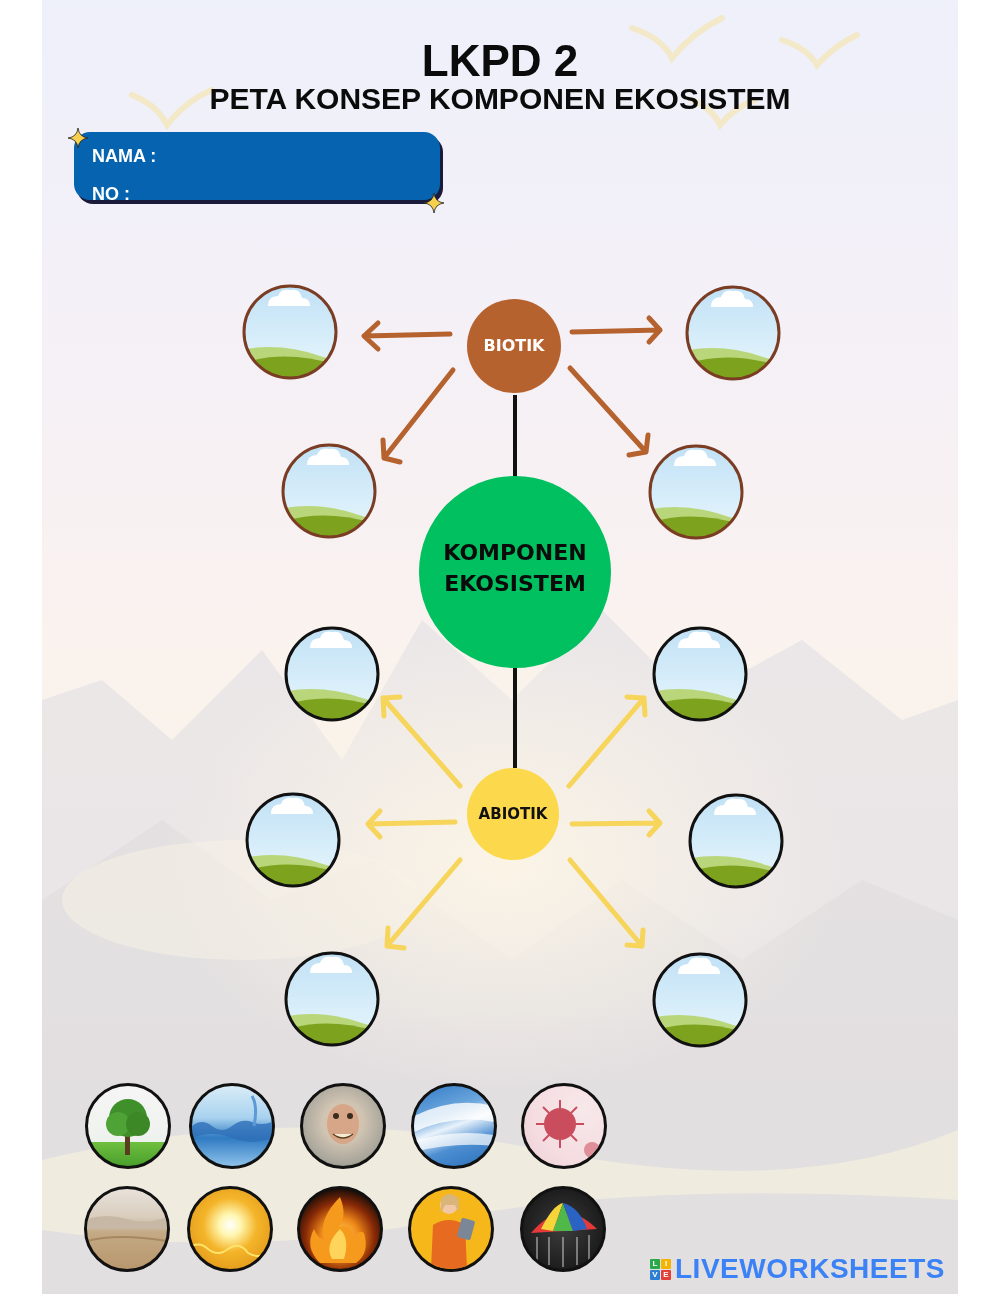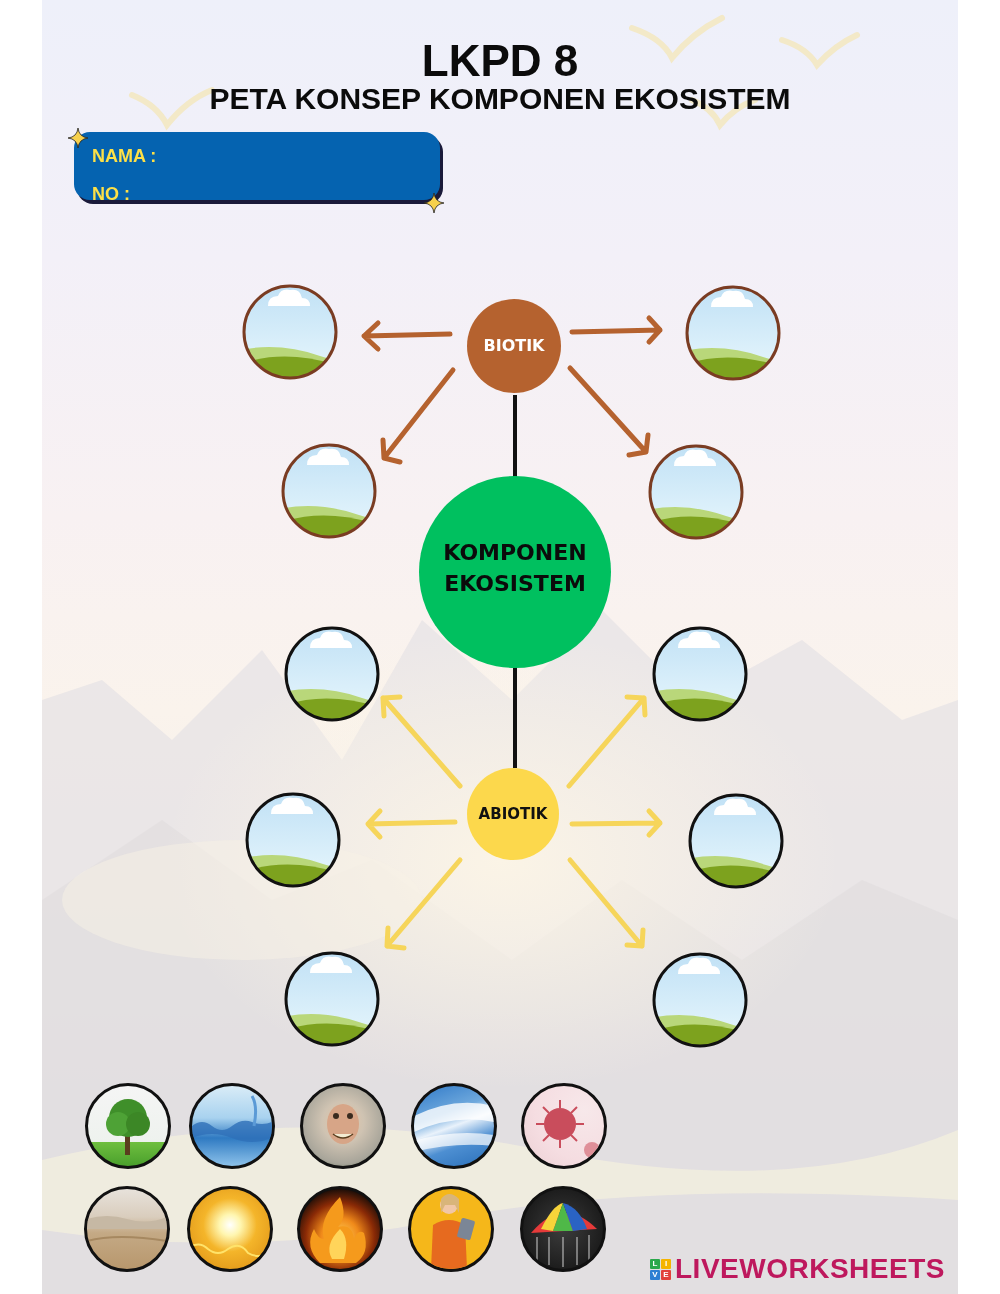--- a/index.html
+++ b/index.html
@@ -5,31 +5,31 @@
   html, body { margin:0; padding:0; }
   body { width:1000px; height:1294px; background:#ffffff; position:relative; overflow:hidden; font-family:"Liberation Sans", sans-serif; }
   .page { position:absolute; left:42px; top:0; width:916px; height:1294px; overflow:hidden;
     background: linear-gradient(180deg, #eef0fa 0%, #f3f0f8 20%, #f8f1f2 40%, #faf3ec 55%, #f2eeea 70%, #e6e3e3 85%, #e4e2e2 100%); }
   .bg-svg { position:absolute; left:0; top:0; width:916px; height:1294px; }
   .title { position:absolute; left:0; width:916px; text-align:center; font-weight:700; color:#0b0b0b; margin:0; }
   .t1 { top:36px; font-size:44px; letter-spacing:0px; line-height:50px; }
   .t2 { top:84px; font-size:30px; line-height:30px; }
   .namebox { position:absolute; left:32px; top:132px; width:366px; height:68px; background:#0563b0; border-radius:16px;
      box-shadow: 3px 4px 0 #1a1a3a; }
-  .namebox .row { position:absolute; left:18px; color:#fde047; font-weight:700; font-size:18px; }
+  .namebox .row { position:absolute; left:18px; color:#ffffff; font-weight:700; font-size:18px; }
   .namebox .r1 { top:14px; } .namebox .r2 { top:52px; }
   .sparkle { position:absolute; width:20px; height:20px; }
   .instr { position:absolute; left:43px; top:219px; font-size:16.5px; font-weight:700; color:#111; }
   .map-svg { position:absolute; left:0; top:0; width:916px; height:1294px; }
   .node-label { font-family:"DejaVu Sans", sans-serif; font-weight:700; }
   .thumb { position:absolute; width:86px; height:86px; border-radius:50%; border:3px solid #111; overflow:hidden; box-sizing:border-box; }
   .logo { position:absolute; left:650px; top:1254px; height:30px; display:flex; align-items:center; }
   .logo-mark { display:grid; grid-template-columns:10px 10px; grid-template-rows:10px 10px; gap:1px; margin-right:4px; }
   .logo-mark span { display:block; font-size:8px; color:#fff; font-weight:700; text-align:center; line-height:10px; border-radius:1px; }
-  .logo-text { font-size:28px; font-weight:700; color:#be185d; letter-spacing:0.5px; }
+  .logo-text { font-size:28px; font-weight:700; color:#3b82f6; letter-spacing:0.5px; }
 </style>
 </head>
 <body>
 
 <div class="page">
 
   <svg class="bg-svg" viewBox="0 0 916 1294">
     <defs>
       <radialGradient id="sunglow" cx="50%" cy="50%" r="50%">
         <stop offset="0%" stop-color="#fbf4e6" stop-opacity="1"></stop>
@@ -46,21 +46,21 @@
 
     <path d="M0 700 L60 680 L130 740 L220 650 L300 760 L380 620 L470 700 L560 610 L650 700 L760 640 L860 720 L916 700 L916 1294 L0 1294 Z" fill="#e7e4e6" opacity="0.8"></path>
     <path d="M0 900 L120 820 L230 900 L330 860 L470 960 L580 880 L700 960 L820 880 L916 920 L916 1294 L0 1294 Z" fill="#dfdcdd" opacity="0.6"></path>
 
     <ellipse cx="460" cy="860" rx="340" ry="230" fill="url(#sunglow)"></ellipse>
     <ellipse cx="200" cy="900" rx="180" ry="60" fill="#f7f2e6" opacity="0.5"></ellipse>
 
     <path d="M0 1160 Q250 1100 500 1150 T916 1130 L916 1200 Q600 1180 400 1220 T0 1230 Z" fill="#f5f1de" opacity="0.7"></path>
   </svg>
 
-  <h1 class="title t1">LKPD 8</h1>
+  <h1 class="title t1">LKPD 2</h1>
   <h2 class="title t2">PETA KONSEP KOMPONEN EKOSISTEM</h2>
 
   <div class="namebox">
     <div class="row r1">NAMA :</div>
     <div class="row r2">NO      :</div>
   </div>
   <svg class="sparkle" style="left:26px; top:128px;" viewBox="0 0 20 20">
       <path d="M10 0 Q11 9 20 10 Q11 11 10 20 Q9 11 0 10 Q9 9 10 0Z" fill="#f6d04d" stroke="#222" stroke-width="0.8"></path>
     </svg>
   <svg class="sparkle" style="left:382px; top:193px;" viewBox="0 0 20 20">

